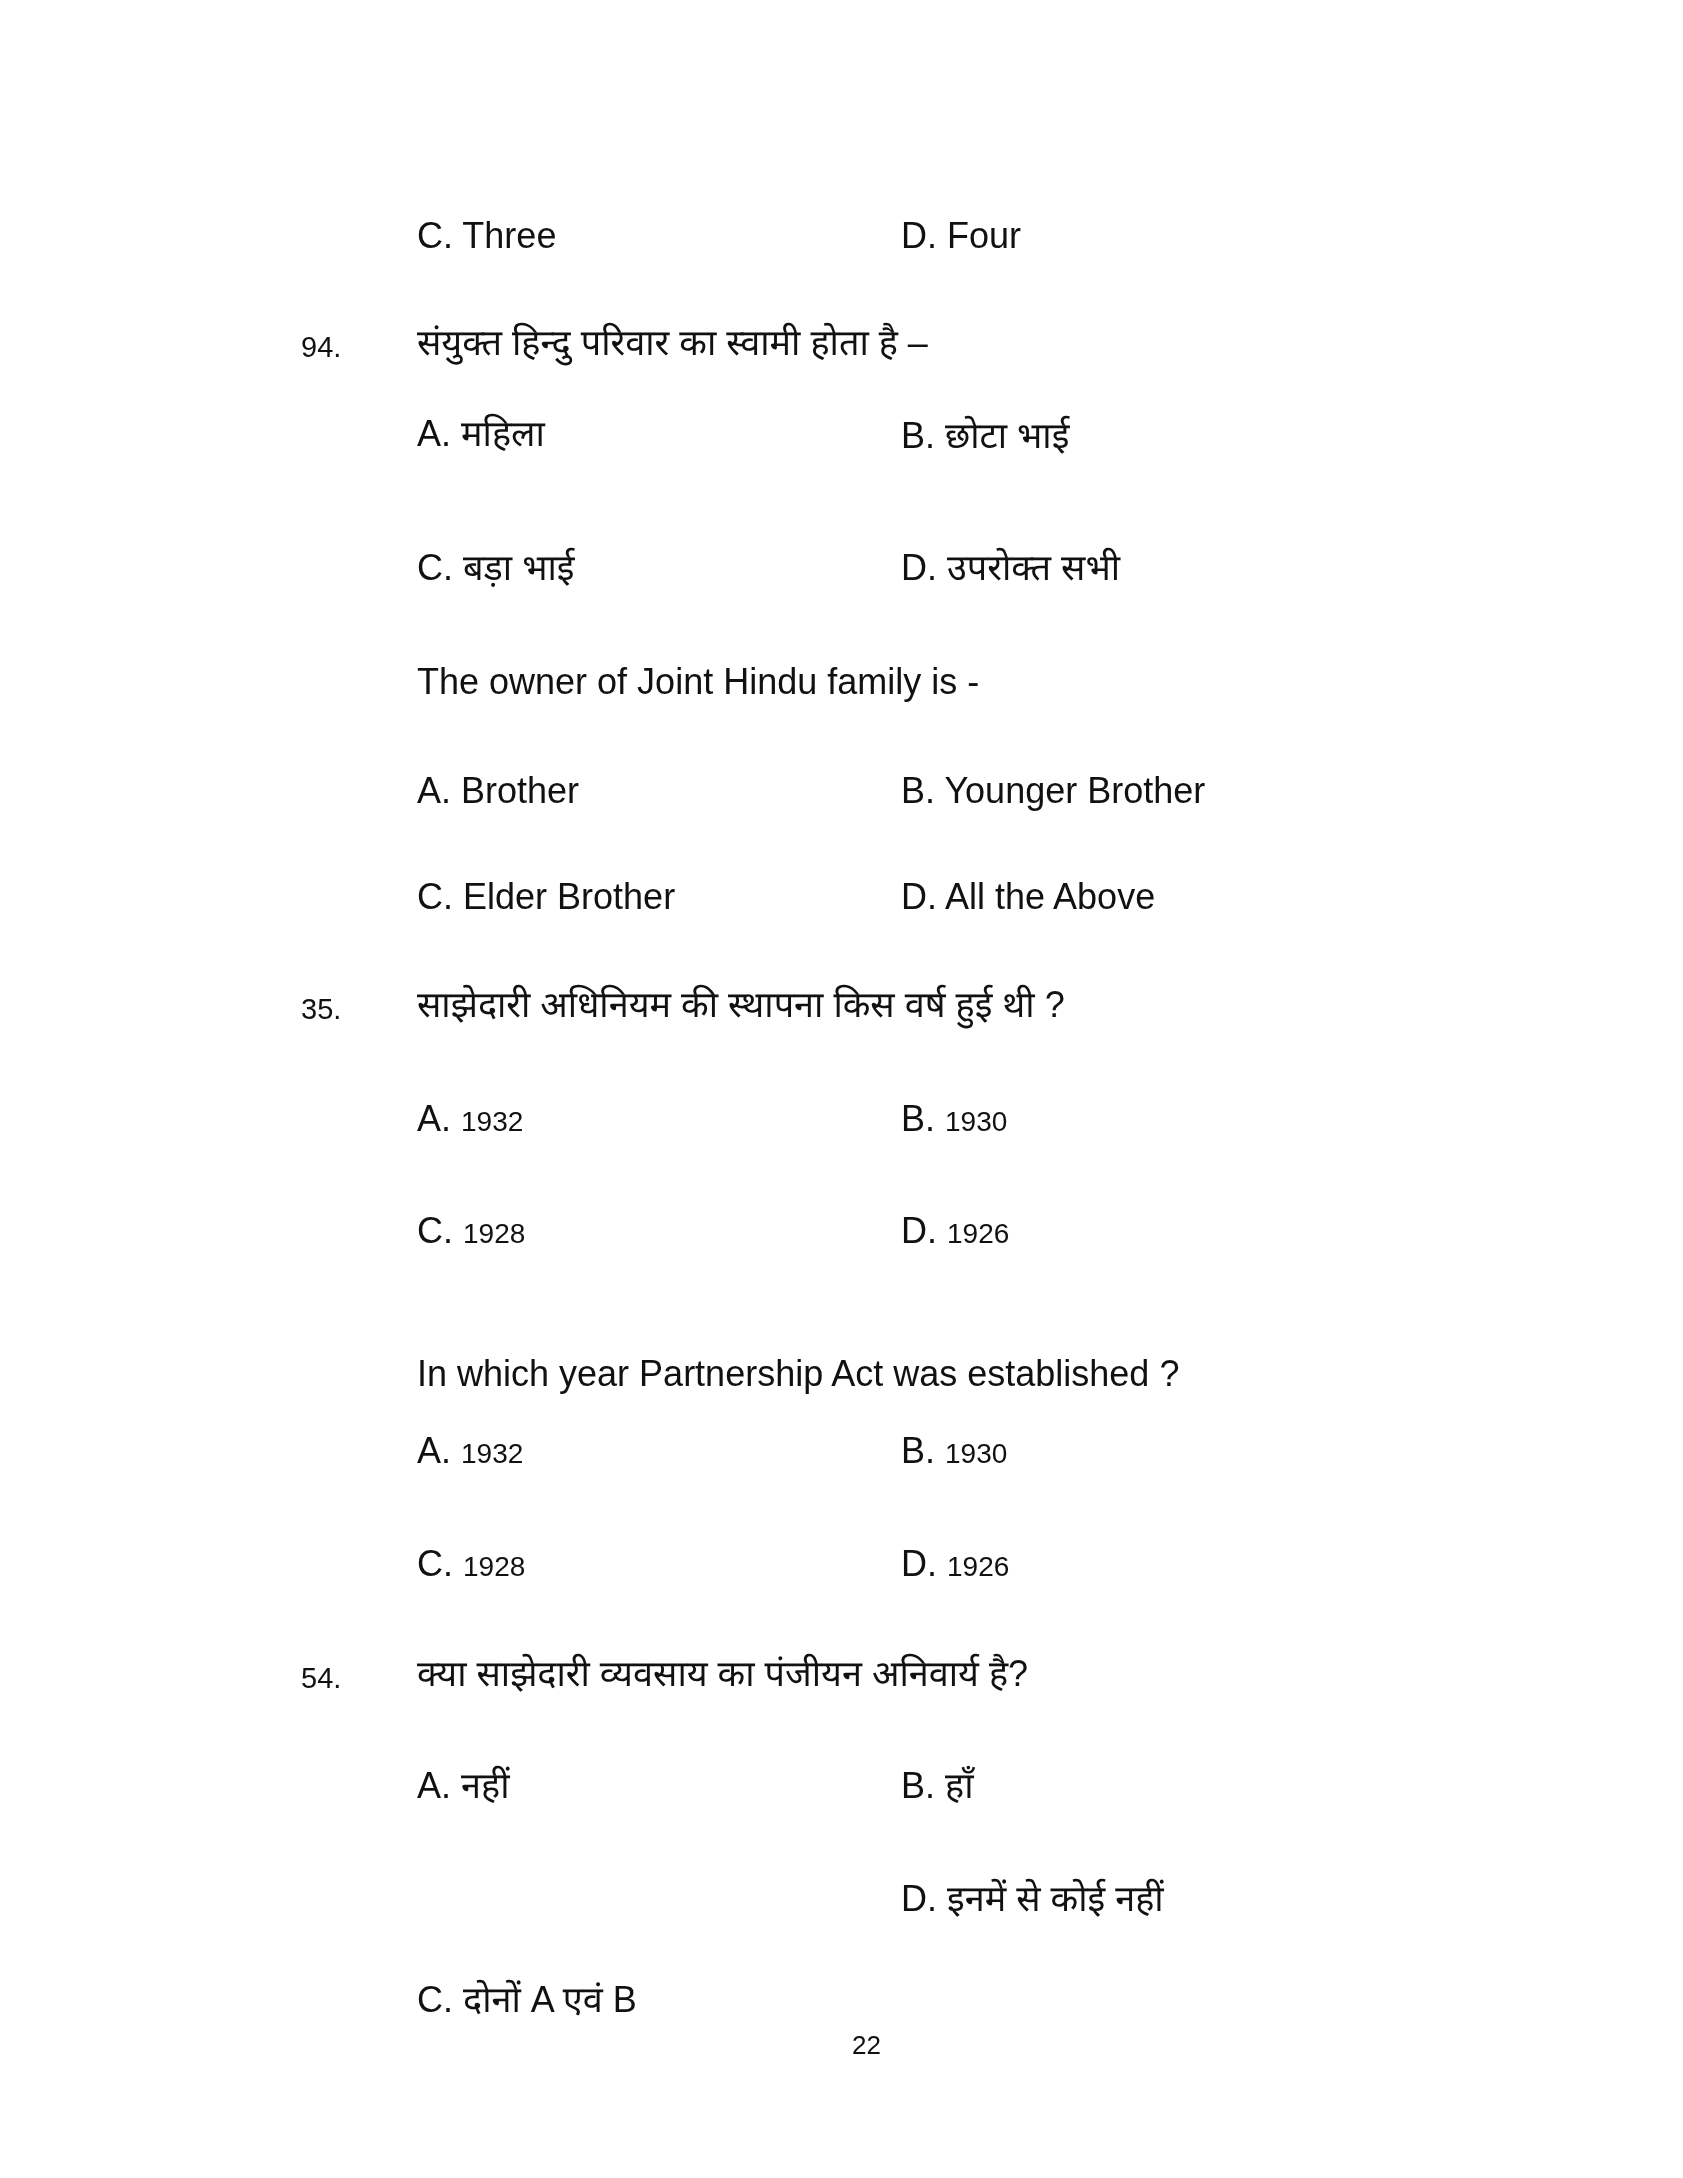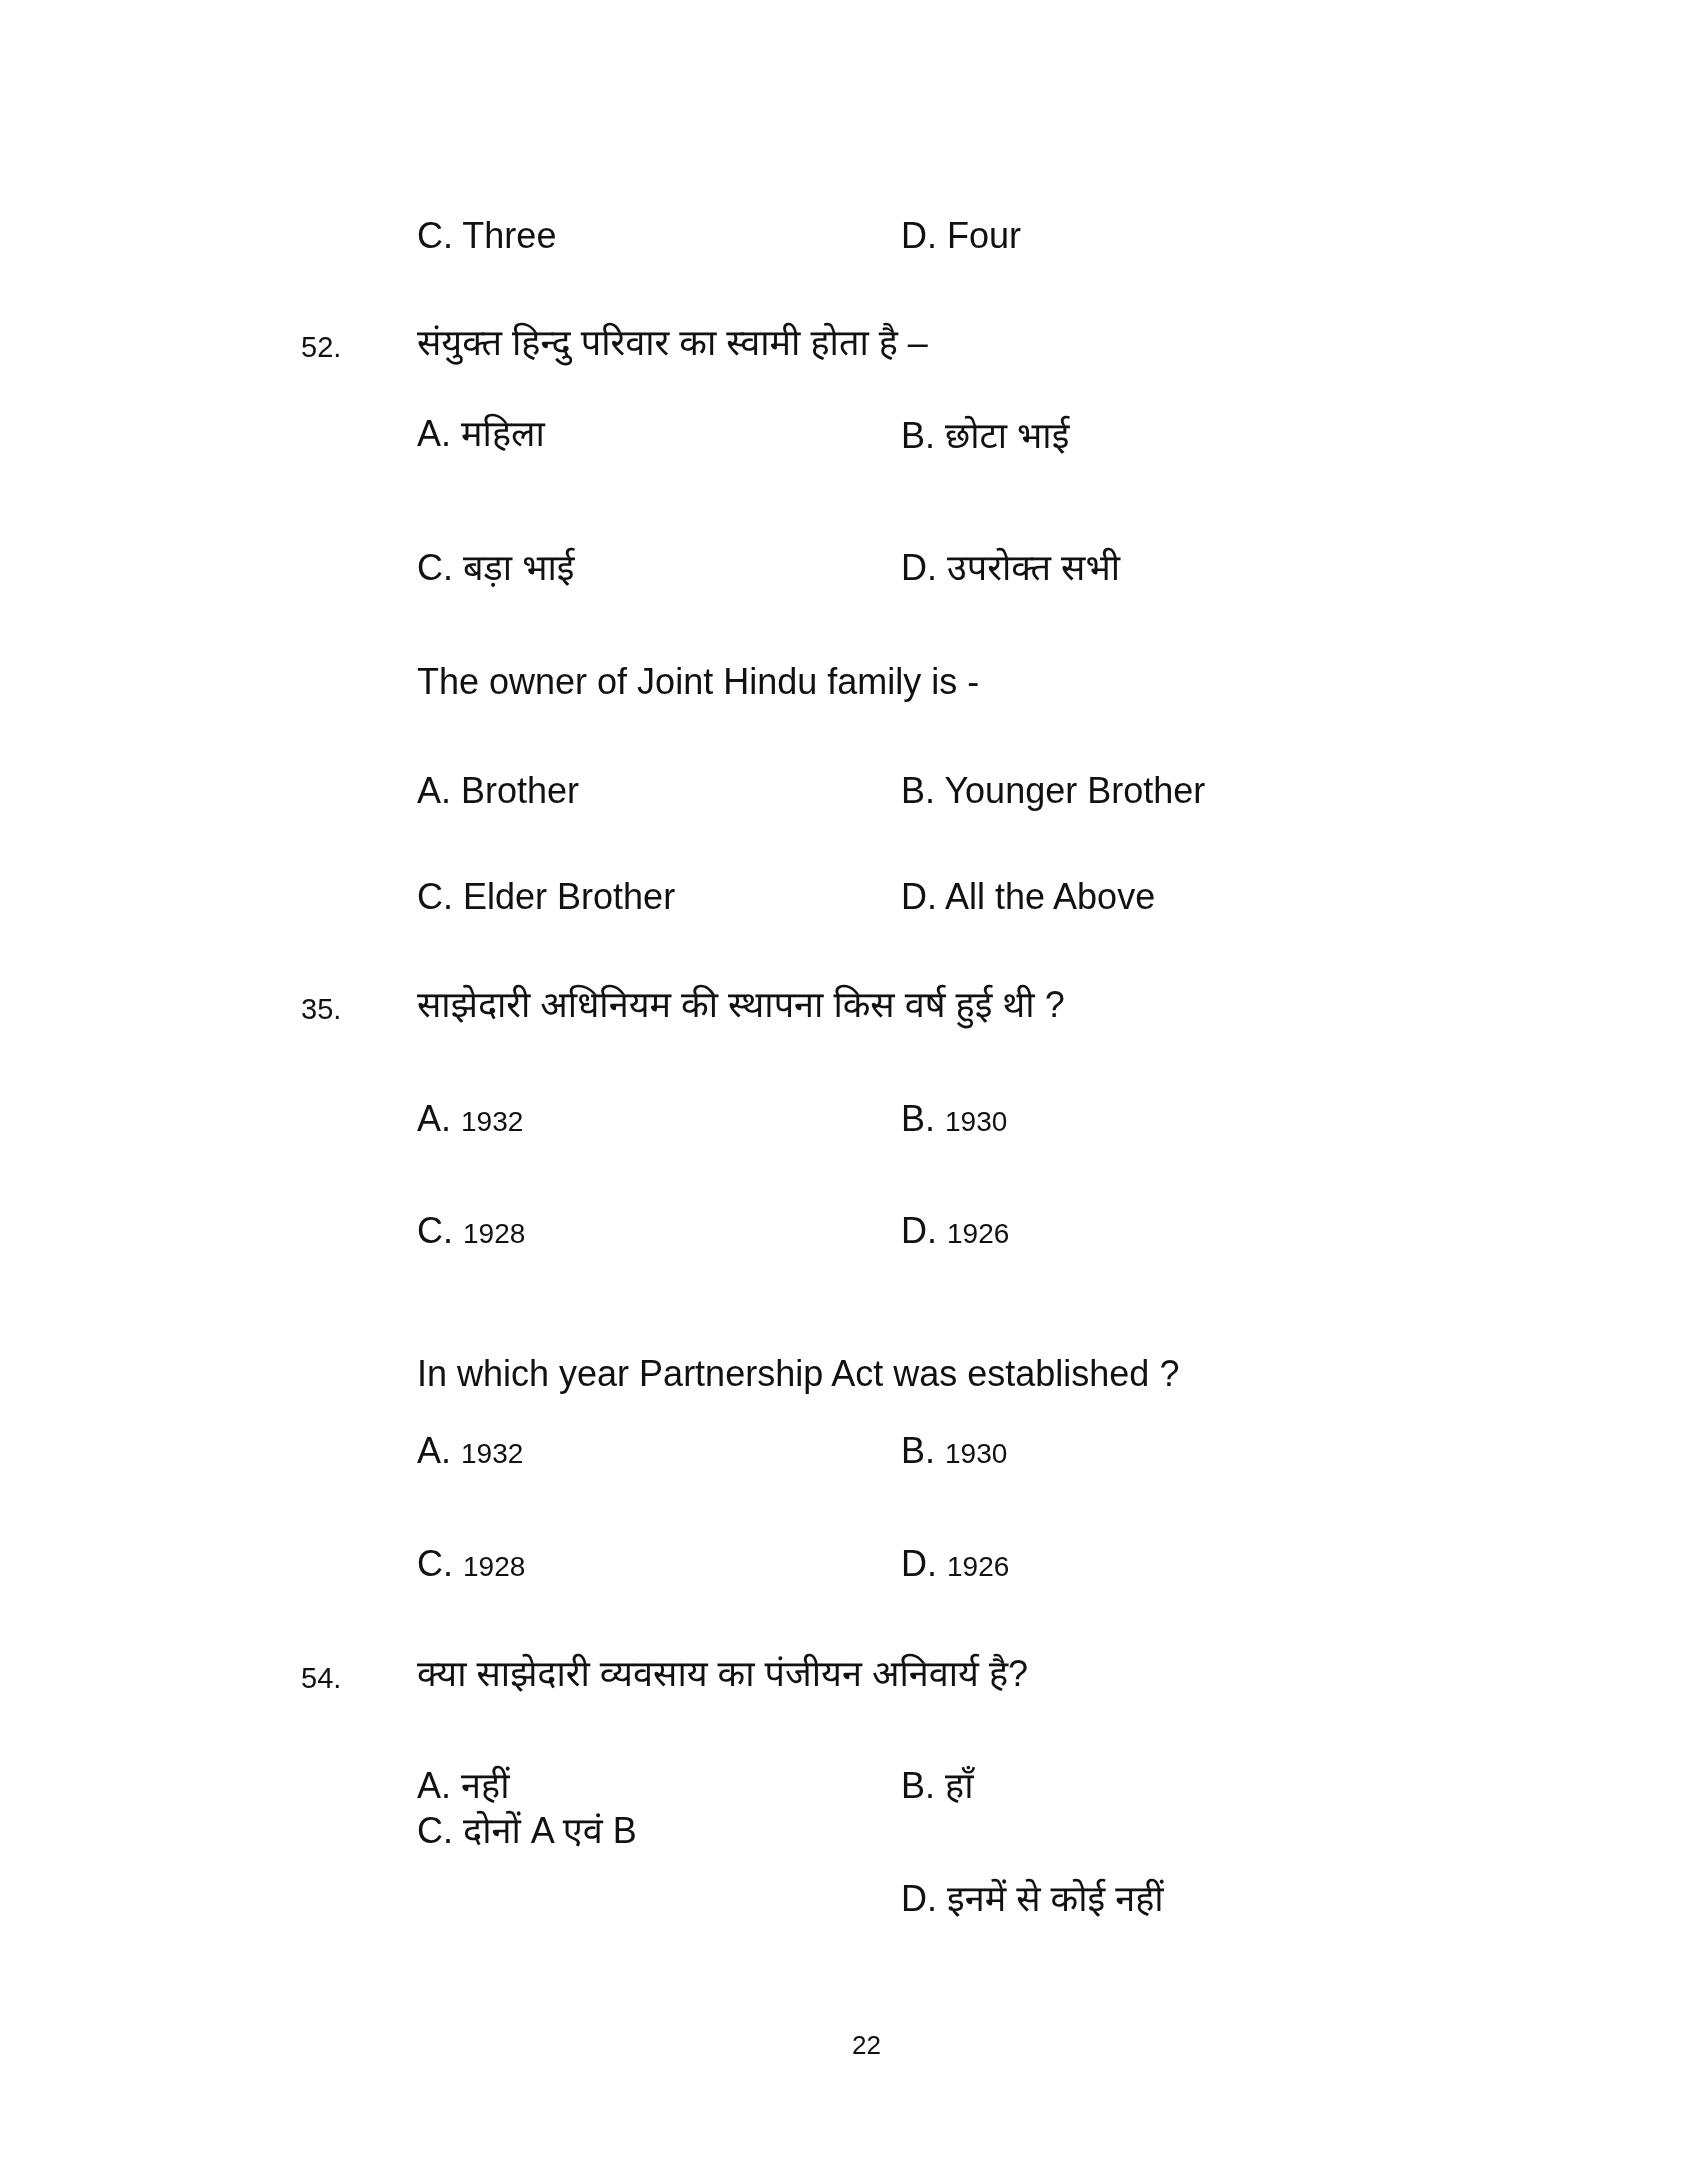--- a/index.html
+++ b/index.html
@@ -19,21 +19,21 @@
 
 <div class="abs opt col1" style="top:188px">
   <span>C.</span>
   <span>Three</span>
 </div>
 <div class="abs opt col2" style="top:188px">
   <span>D.</span>
   <span>Four</span>
 </div>
 
-<div class="abs qnum" style="top:303px">52.</div>
+<div class="abs qnum" style="top:303px">94.</div>
 <div class="abs qtext" style="top:295px">संयुक्त हिन्दु परिवार का स्वामी होता है –</div>
 
 <div class="abs opt col1" style="top:386px">
   <span>A.</span>
   <span>महिला</span>
 </div>
 <div class="abs opt col2" style="top:388px">
   <span>B.</span>
   <span>छोटा भाई</span>
 </div>
@@ -98,21 +98,21 @@
 <div class="abs qtext" style="top:1626px">क्या साझेदारी व्यवसाय का पंजीयन अनिवार्य है?</div>
 
 <div class="abs opt col1" style="top:1738px">
   <span>A.</span>
   <span>नहीं</span>
 </div>
 <div class="abs opt col2" style="top:1738px">
   <span>B.</span>
   <span>हाँ</span>
 </div>
-<div class="abs opt col1" style="top:1783px">
+<div class="abs opt col1" style="top:1952px">
   <span>C.</span>
   <span>दोनों A एवं B</span>
 </div>
 <div class="abs opt col2" style="top:1851px">
   <span>D.</span>
   <span>इनमें से कोई नहीं</span>
 </div>
 
 <div class="abs pnum" style="top:2002px">22</div>
 

